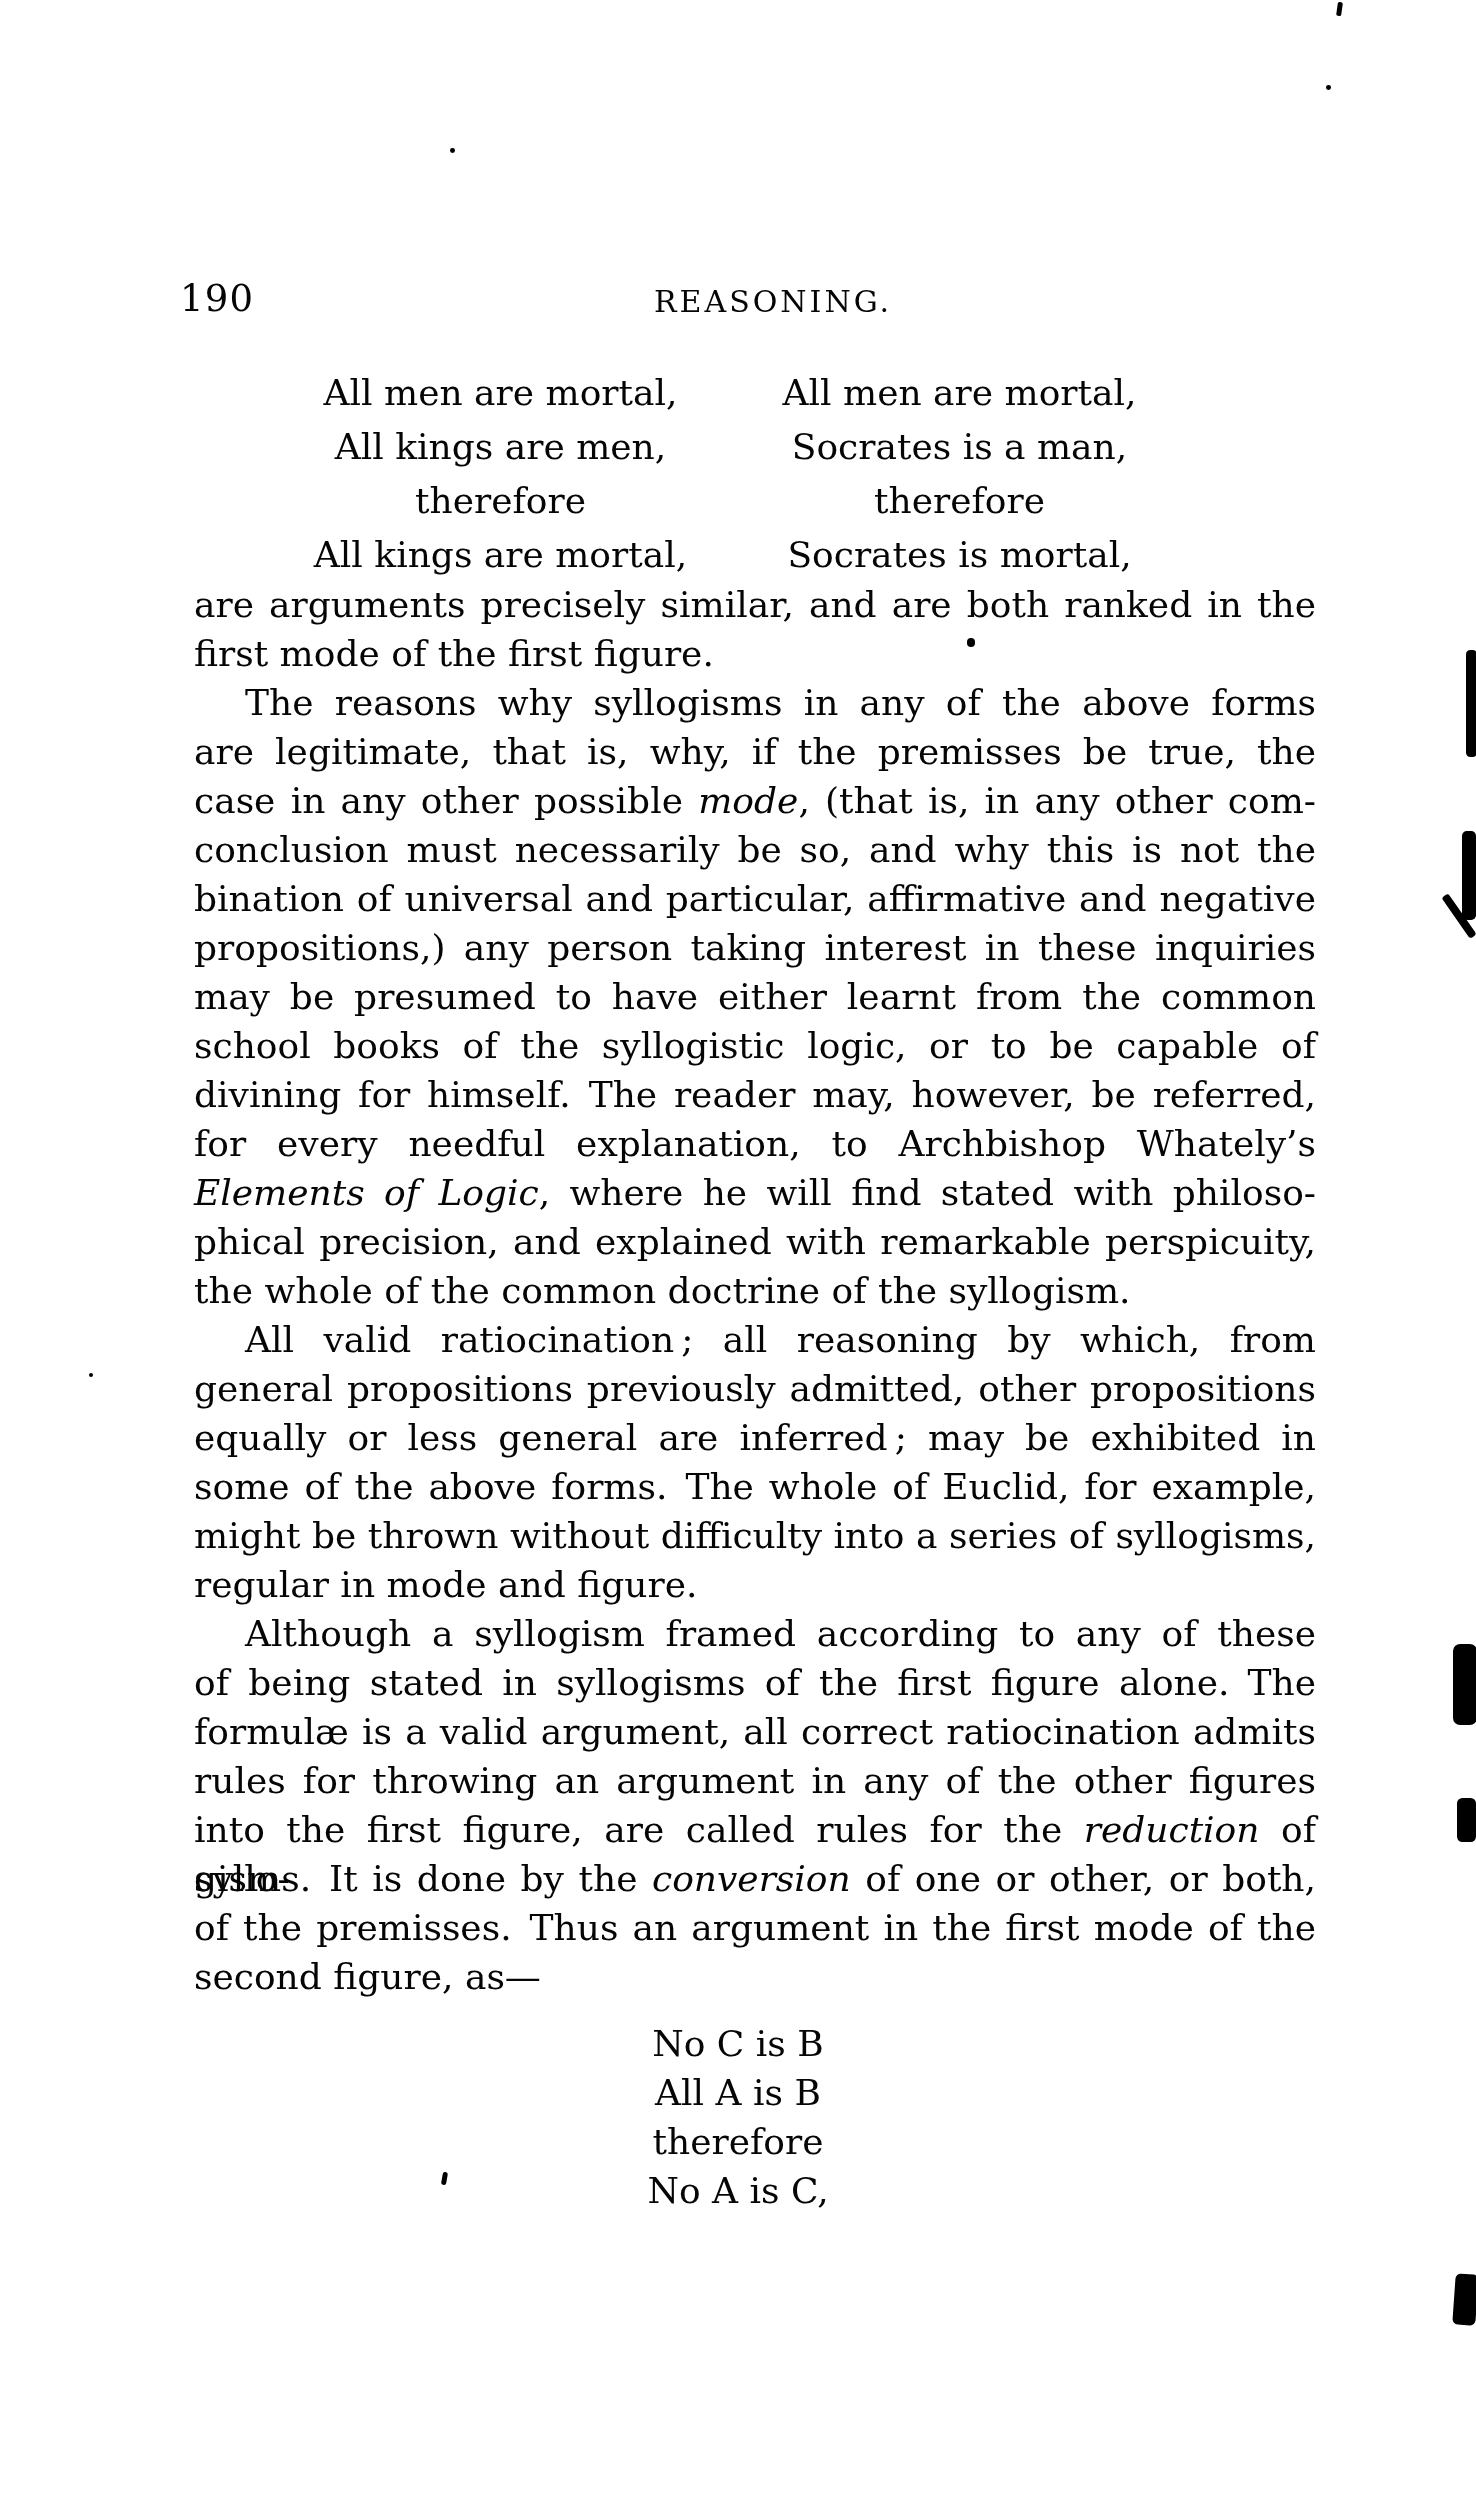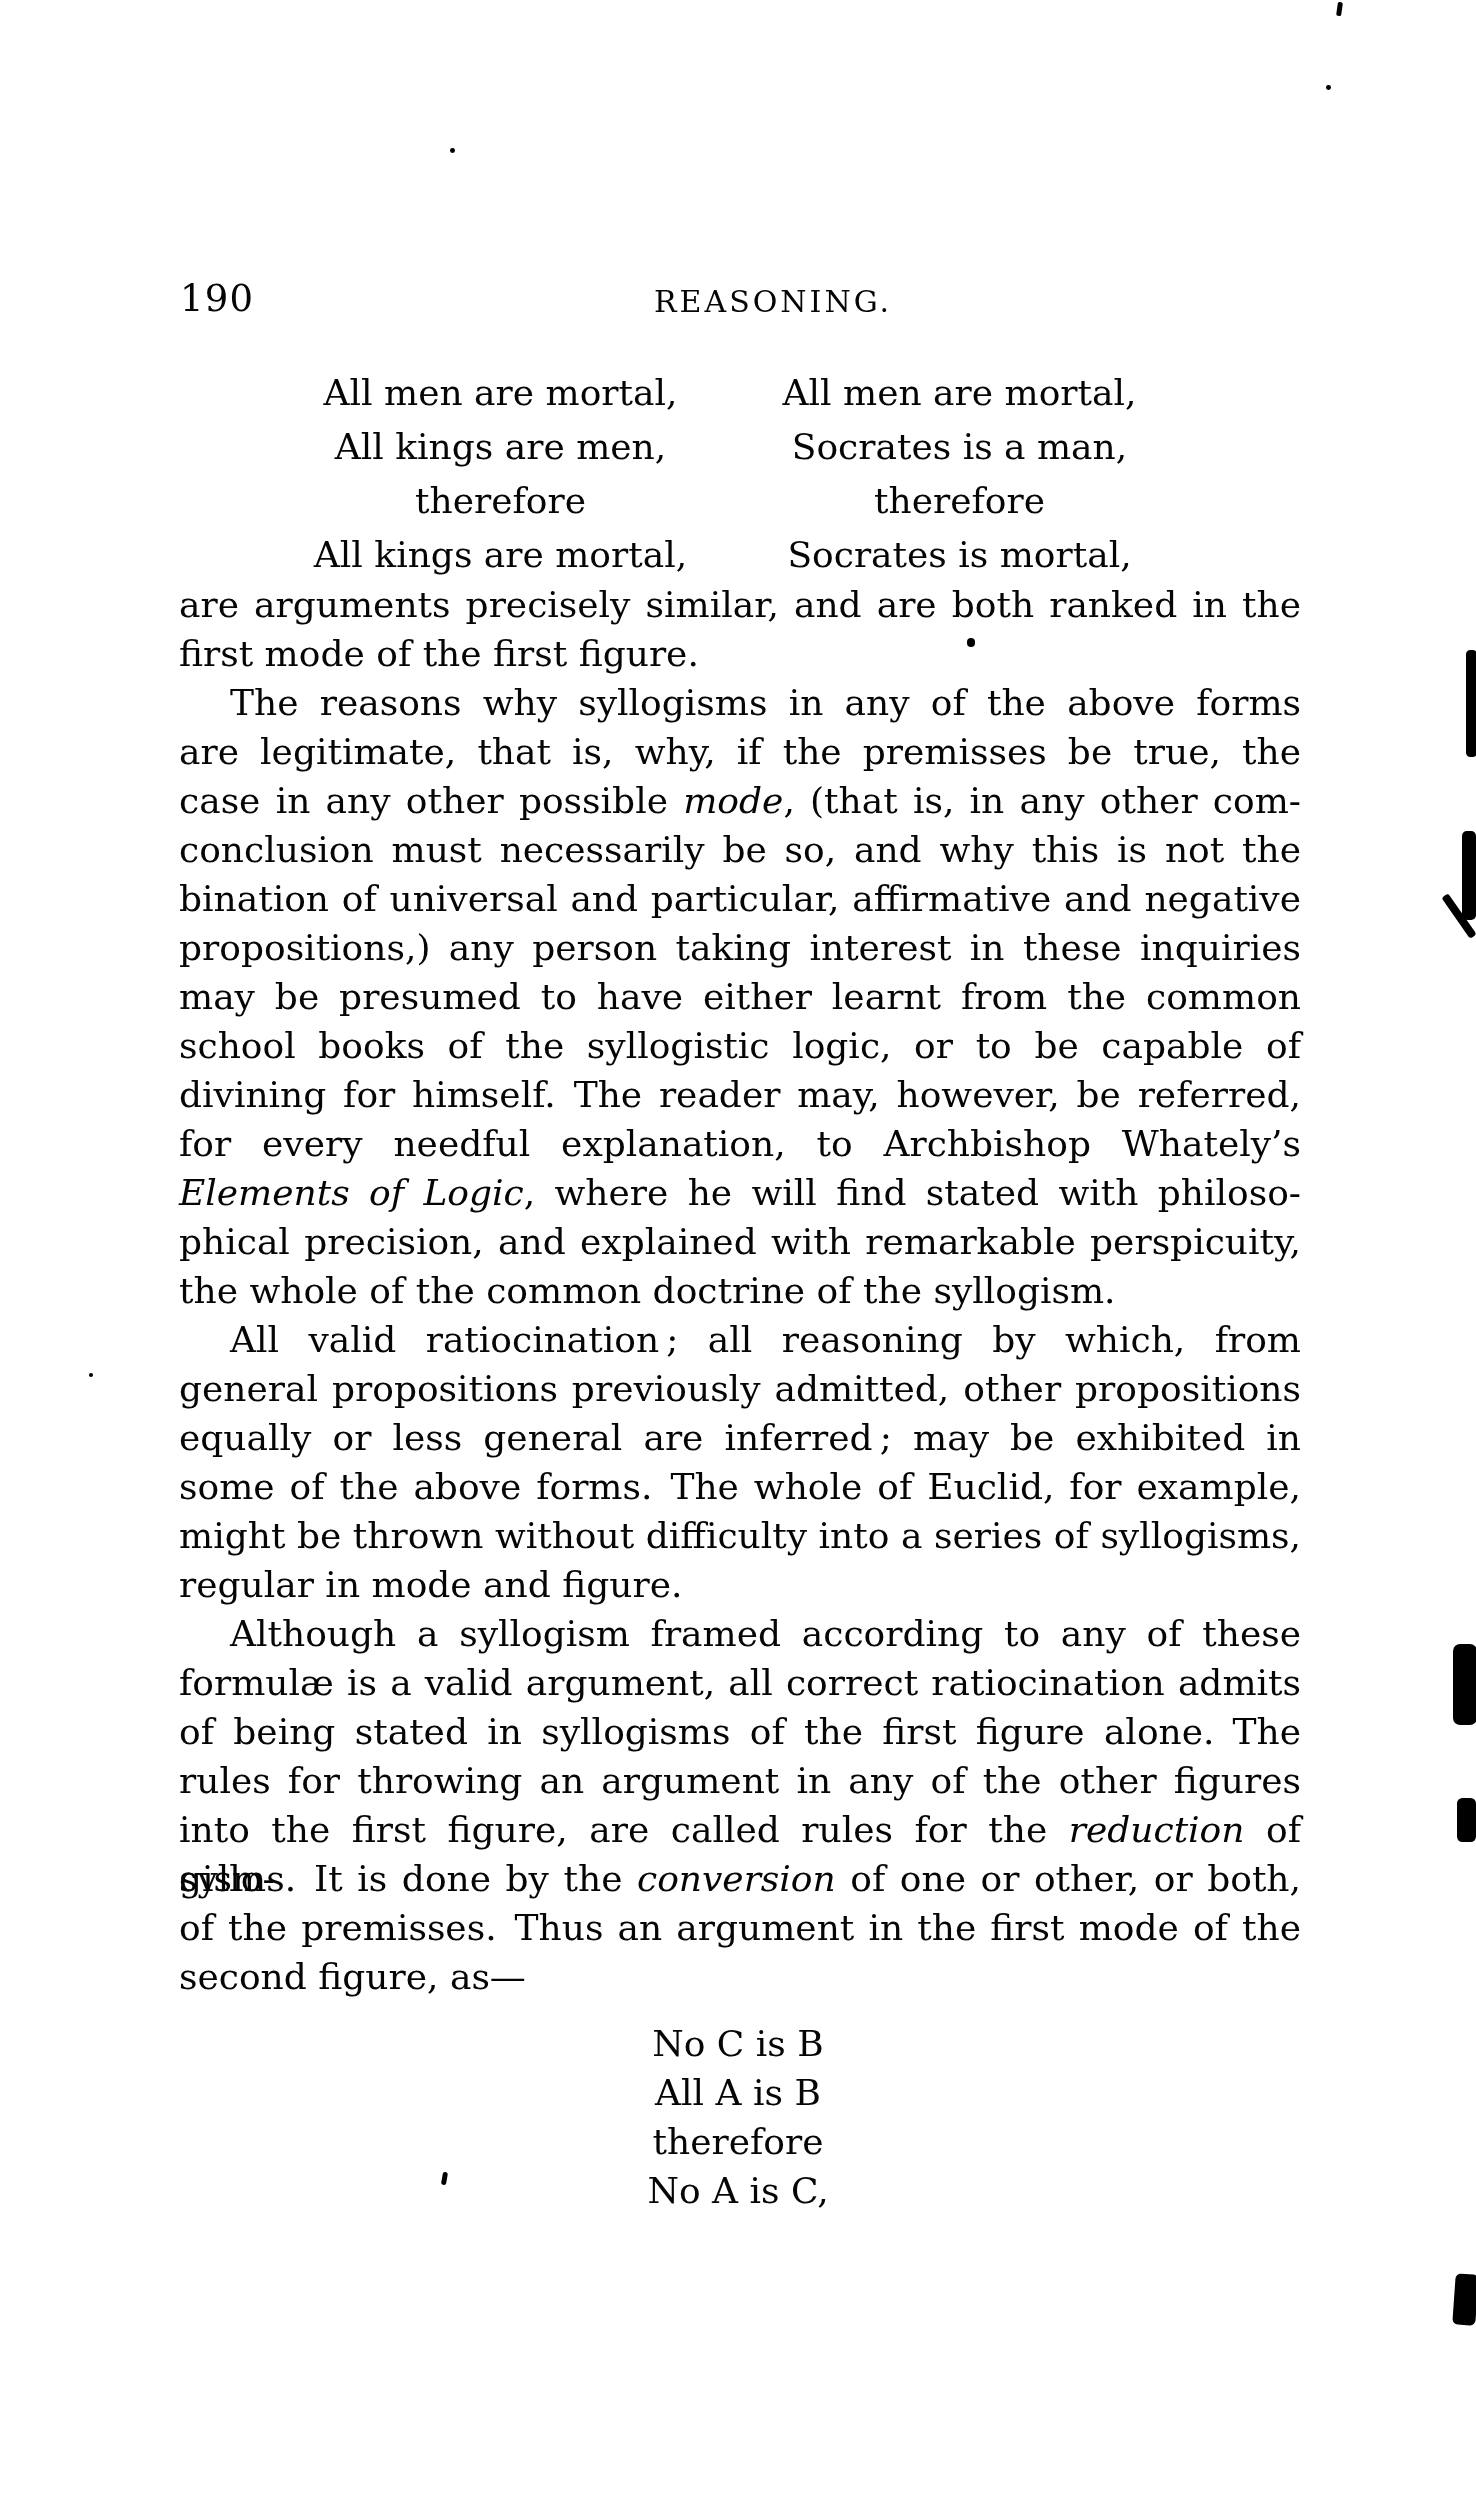--- a/index.html
+++ b/index.html
@@ -59,21 +59,21 @@
   }
   .syll-left .syll-line, .syll-right .syll-line {
     font-size: 36px;
     line-height: 54px;
     white-space: nowrap;
   }
 
   
   .body-text {
     position: absolute;
-    left: 179px;
+    left: 194px;
     top: 580px;
     width: 1122px;
   }
   .body-line {
     font-size: 36px;
     line-height: 49px;
     height: 49px;
     text-align: justify;
     text-align-last: justify;
     text-justify: inter-word;
@@ -144,22 +144,22 @@
       <div class="body-line"><i>Elements of Logic</i><span>, where he will find stated with philoso-</span></div>
       <div class="body-line"><span>phical precision, and explained with remarkable perspicuity,</span></div>
       <div class="body-line align-left"><span>the whole of the common doctrine of the syllogism.</span></div>
       <div class="body-line indent"><span>All valid ratiocination ; all reasoning by which, from</span></div>
       <div class="body-line"><span>general propositions previously admitted, other propositions</span></div>
       <div class="body-line"><span>equally or less general are inferred ; may be exhibited in</span></div>
       <div class="body-line"><span>some of the above forms. The whole of Euclid, for example,</span></div>
       <div class="body-line"><span>might be thrown without difficulty into a series of syllogisms,</span></div>
       <div class="body-line align-left"><span>regular in mode and figure.</span></div>
       <div class="body-line indent"><span>Although a syllogism framed according to any of these</span></div>
+      <div class="body-line"><span>of being stated in syllogisms of the first figure alone. The</span></div>
       <div class="body-line"><span>formulæ is a valid argument, all correct ratiocination admits</span></div>
-      <div class="body-line"><span>of being stated in syllogisms of the first figure alone. The</span></div>
       <div class="body-line"><span>rules for throwing an argument in any of the other figures</span></div>
       <div class="body-line"><span>into the first figure, are called rules for the </span><i>reduction</i><span> of syllo-</span></div>
       <div class="body-line"><span>gisms. It is done by the </span><i>conversion</i><span> of one or other, or both,</span></div>
       <div class="body-line"><span>of the premisses. Thus an argument in the first mode of the</span></div>
       <div class="body-line align-left"><span>second figure, as—</span></div>
     </div>
 
   <div class="syll syll-bottom" id="syll-bottom">
       <div class="syll-line">No C is B</div>
       <div class="syll-line">All A is B</div>

